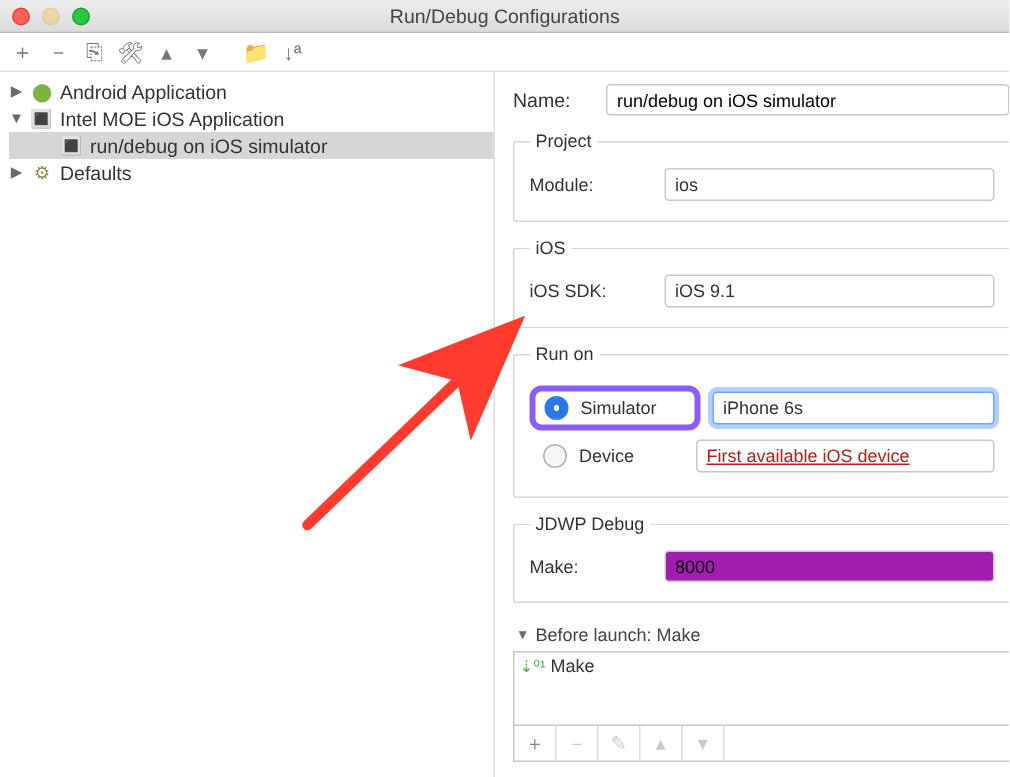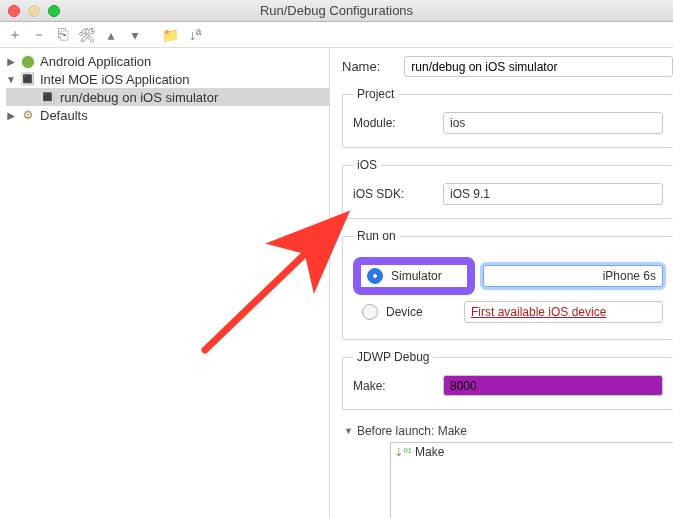--- a/index.html
+++ b/index.html
@@ -71,43 +71,43 @@
     border-right:none;
   }
   fieldset legend{ font-size:12px; padding:0 4px; color:#333;}
   .formrow{ display:flex; align-items:center; gap:10px; margin:3px 0;justify-content:space-between;}
   .formrow label.fld{ width:80px; font-size:12px;}
   .select{
     flex:1; height:22px; border:1px solid #c8c8c8; border-radius:3px;
     background:#fff; display:flex; align-items:center; padding:0 6px; font-size:12px;
     color:#333;
   }
-  .select.focus{ box-shadow:0 0 0 3px rgba(80,150,255,.45); border-color:#6fa8ff;justify-content:flex-end;}
+  .select.focus{ box-shadow:0 0 0 3px rgba(80,150,255,.45); border-color:#6fa8ff;}
   .select.placeholder{ color:#b91c1c;text-decoration:underline;}
   
   .radio{ width:16px; height:16px; border-radius:50%; border:1px solid #b0b0b0; display:inline-flex; align-items:center; justify-content:center; background:#f6f6f6;}
   .radio.checked{ border-color:#2a78e4; background:radial-gradient(circle,#fff 0 2px,#2a78e4 2px 8px);}
   .radiolbl{ font-size:12px; width:70px;}
   .runon-row{ display:flex; align-items:center; gap:8px; margin:6px 0;}
   
   .hlbox{
-    border:8px solid #8b5cf6; border-radius:8px;
+    border:4px solid #8b5cf6; border-radius:8px;
     padding:3px 6px;
   }
   
   .txt{
     flex:1; height:21px; border:1px solid #c8c8c8; border-radius:3px;
     padding:2px 6px; font-size:12px; background:#a21caf;
   }
   
   .before { margin-top:4px;}
   .before .hdr{ font-size:12px; color:#444; display:flex; align-items:center; gap:4px; padding-left:2px;}
   .before .hdr .tri{ font-size:9px; color:#6a6a6a;}
   .listbox{
-    border:1px solid #c8c8c8; border-right:none; height:79px; margin-top:4px; background:#fff;margin-left:48px;
+    border:1px solid #c8c8c8; border-right:none; height:50px; margin-top:4px; background:#fff;
   }
   .listbox .row{ padding-left:4px;}
   .btnbar{
     height:24px; border:1px solid #c8c8c8; border-top:none; border-right:none;
     display:flex;
   }
   .btnbar .b{
     width:28px; display:flex; align-items:center; justify-content:center;
     border-right:1px solid #dcdcdc; color:#888; font-size:13px;
   }

